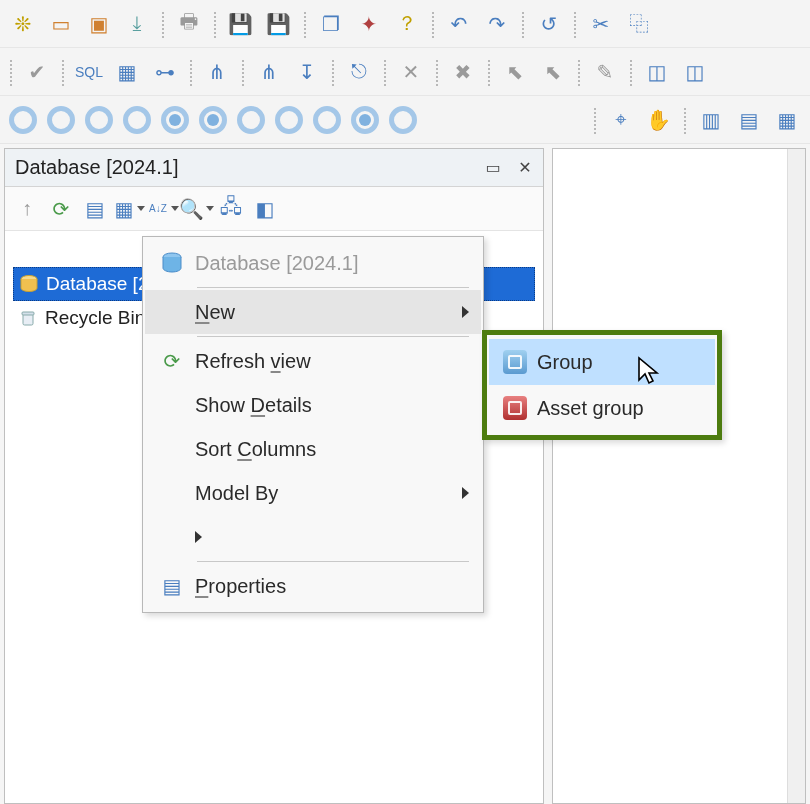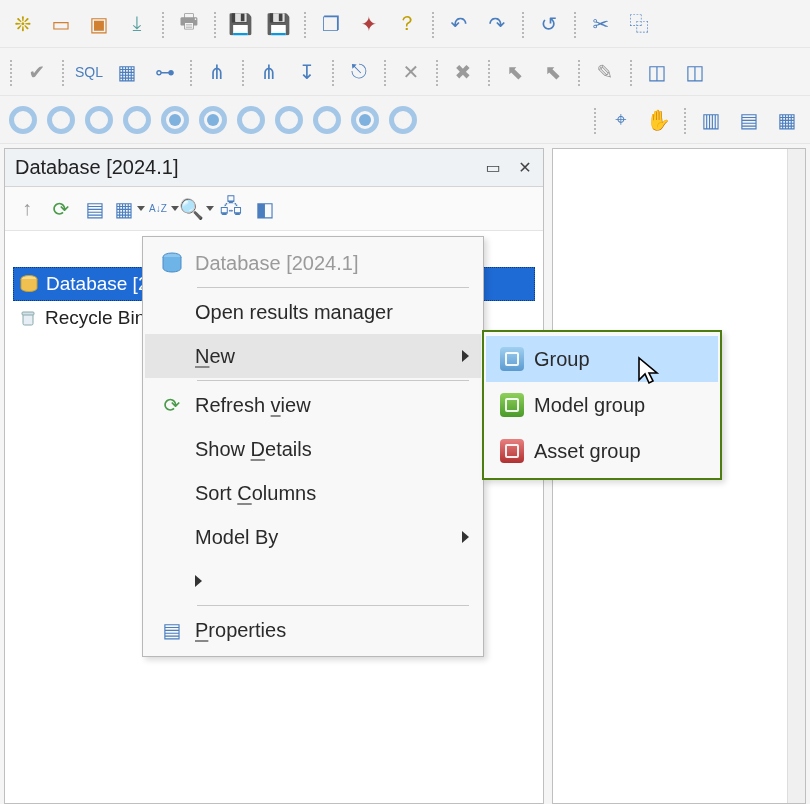--- a/index.html
+++ b/index.html
@@ -160,21 +160,21 @@
     border:none; border-top:1px solid #c8c8c8; margin:2px 12px 2px 52px;
   }
   .und { text-decoration: underline; text-decoration-color:#888; text-underline-offset:3px;}
 
   
   .sub {
     position:absolute;
     left: 482px; top: 330px;
     width: 240px;
     background:#f8f8f8;
-    border:2px solid #4d7c0f;
+    border:5px solid #4d7c0f;
     box-shadow: 3px 3px 6px rgba(0,0,0,0.15);
     padding: 4px 2px;
     z-index: 60;
   }
   .sub .ctx-item { height:46px; }
   .sub .ctx-item .ctx-icon { width:44px; }
   .sub .ctx-item.highlight { background:#bfe0ff; }
   .sq.small{ width:24px;height:24px;border-radius:4px; position:relative;}
   .sq.small::after{content:"";position:absolute;inset:5px;border:2px solid rgba(255,255,255,0.9);border-radius:2px;}
   .sq.green{background:linear-gradient(#8fd05a,#4a9a2a);}
@@ -431,24 +431,20 @@
     <span class="ctx-icon">
       <svg width="24" height="24" viewBox="0 0 24 24">
           <ellipse cx="12" cy="6" rx="9" ry="4" fill="#8fc6ef" stroke="#4a8cc8"></ellipse>
           <path d="M3 6v11c0 2.2 4 4 9 4s9-1.8 9-4V6" fill="#6eb4e6" stroke="#4a8cc8"></path>
         </svg>
     </span>
     <span class="label">Database [2024.1]</span>
   </div>
   <hr>
 
-  <div class="ctx-item">
-    <span class="ctx-icon"></span>
-    <span class="label">Open results manager</span>
-  </div>
 
   <div class="ctx-item highlight">
     <span class="ctx-icon"></span>
     <span class="label"><span class="und">N</span>ew</span>
     <span class="chev"></span>
   </div>
   <hr>
 
   <div class="ctx-item">
     <span class="ctx-icon">
@@ -490,26 +486,20 @@
 
 <div class="sub">
   <div class="ctx-item highlight">
     <span class="ctx-icon">
         <span class="sq small blue"></span>
       </span>
     <span class="label">Group</span>
   </div>
   <div class="ctx-item">
     <span class="ctx-icon">
-        <span class="sq small green"></span>
-      </span>
-    <span class="label">Model group</span>
-  </div>
-  <div class="ctx-item">
-    <span class="ctx-icon">
         <span class="sq small red"></span>
       </span>
     <span class="label">Asset group</span>
   </div>
 </div>
 
 <svg class="cursor" width="26" height="30" viewBox="0 0 26 30">
   <path d="M2 2 L2 24 L8 18 L12 27 L16 25 L12 17 L20 17 Z" fill="#fff" stroke="#000" stroke-width="1.6"></path>
 </svg>
 

